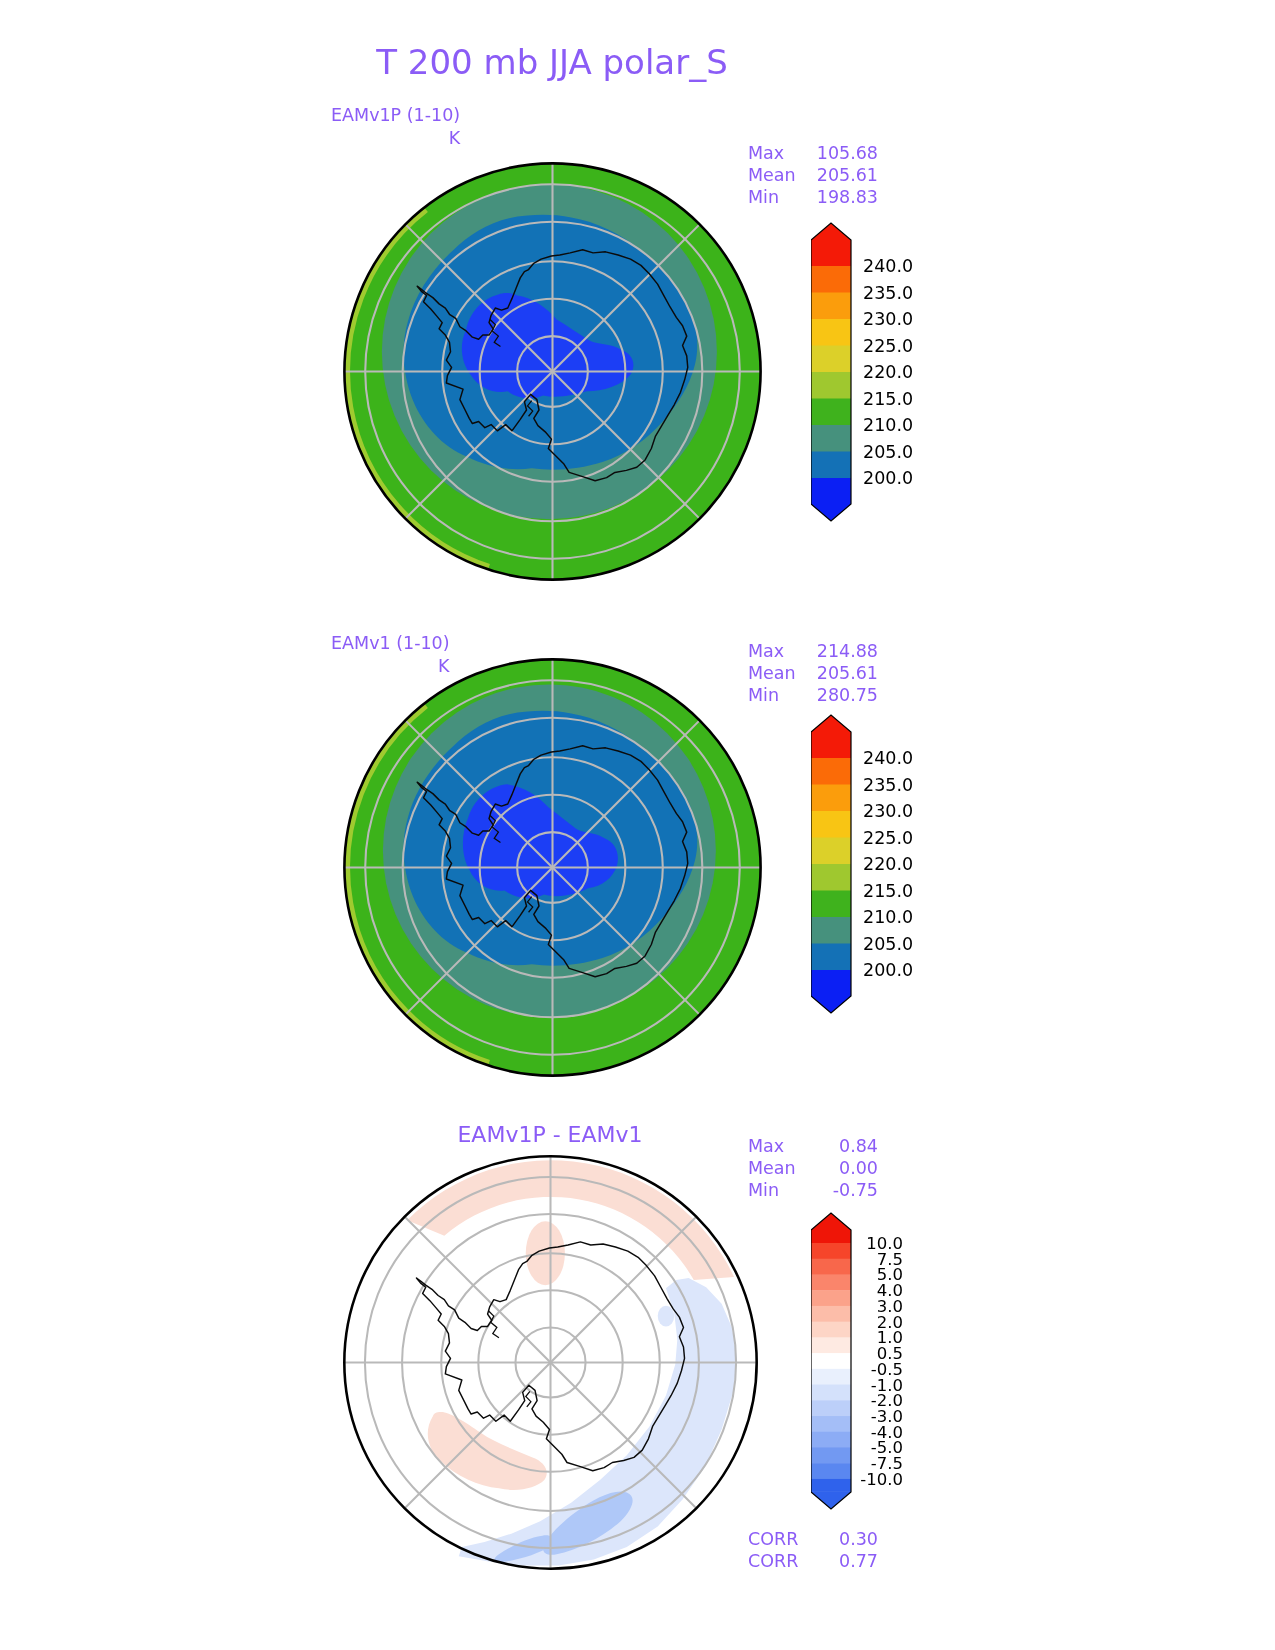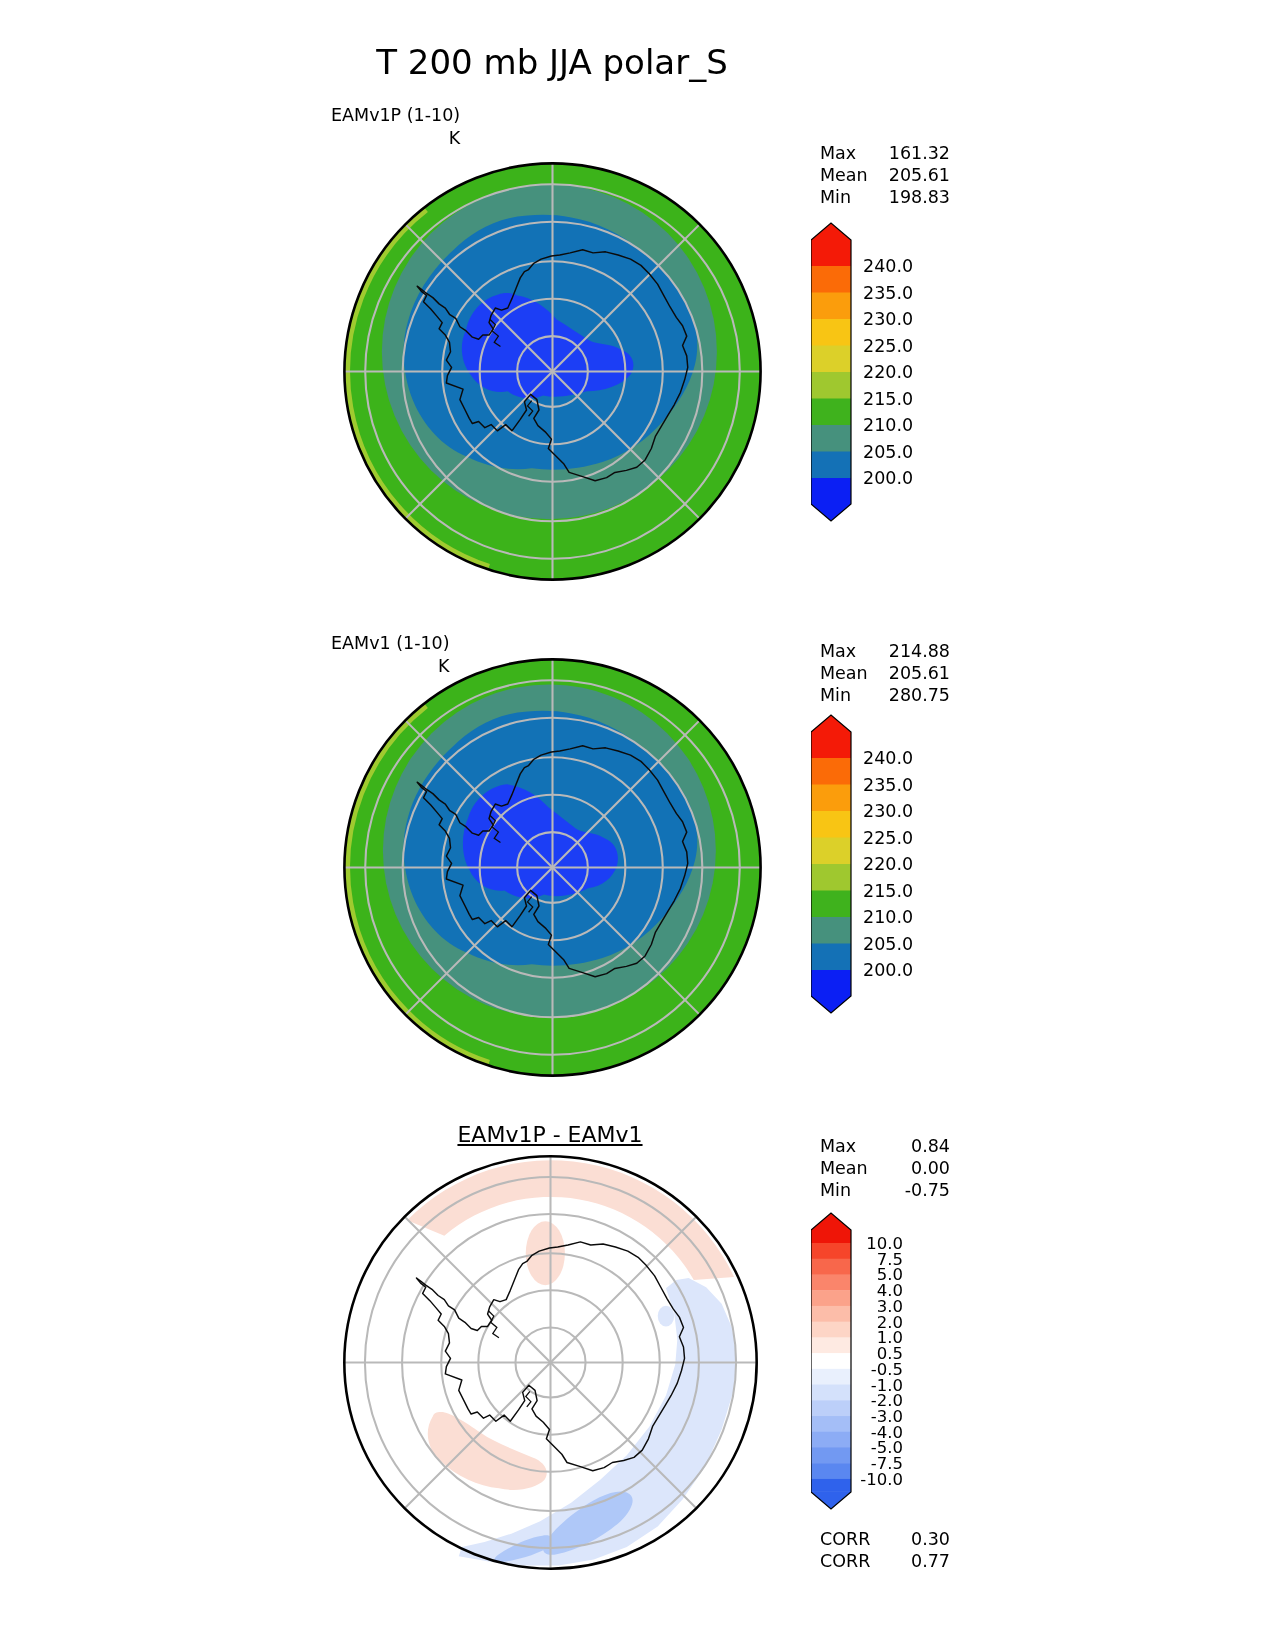--- a/index.html
+++ b/index.html
@@ -1,23 +1,23 @@
 <!DOCTYPE html>
 <html><head>
 <meta charset="utf-8">
 <style>
   html,body{margin:0;padding:0;background:#ffffff;}
   .page{position:relative;width:1275px;height:1650px;background:#fff;
-        font-family:"DejaVu Sans","Liberation Sans",sans-serif;color:#000000;overflow:hidden;}
+        font-family:"DejaVu Sans","Liberation Sans",sans-serif;color:#8b5cf6;overflow:hidden;}
   .fig-title{position:absolute;top:42px;left:552px;transform:translateX(-50%);
              font-size:34px;white-space:nowrap;}
   .panel-label{position:absolute;left:331px;font-size:17.5px;line-height:23px;text-align:right;}
   .panel3-title{position:absolute;top:1122px;left:550px;transform:translateX(-50%);
-                font-size:22px;white-space:nowrap;text-decoration:underline;}
-  .stats{position:absolute;left:820px;width:130px;font-size:17.5px;line-height:22px;text-align:center;}
+                font-size:22px;white-space:nowrap;}
+  .stats{position:absolute;left:748px;width:130px;font-size:17.5px;line-height:22px;text-align:center;}
   .stats .row{display:flex;justify-content:space-between;}
   .map{position:absolute;}
   .cbar{position:absolute;left:790px;margin-left:21px;}
 </style>
 </head>
 <body>
 
 <div class="page">
 
   <svg width="0" height="0" style="position:absolute">
@@ -55,21 +55,21 @@
     <path fill="#1C3EF5" d="M158,136 C142,140 130,154 127,170 C120,184 122,202 132,214 C140,226 154,232 167,229 C176,236 190,238 201,233 C214,236 230,233 243,229 C259,229 276,224 285,213 C291,203 287,193 276,189 C267,183 255,185 245,180 C234,173 224,166 214,160 C204,148 190,139 176,137 C170,134 163,134 158,136 Z"></path>
     <use href="#graticule"></use>
     <use href="#coast"></use>
     <use href="#coast-detail"></use>
     <circle cx="210" cy="210" r="200" fill="none" stroke="#000" stroke-width="2.5"></circle>
   </svg>
 
   <div class="stats" style="top:142px">
     <div class="row">
         <span>Max</span>
-        <span>161.32</span>
+        <span>105.68</span>
       </div>
     <div class="row">
         <span>Mean</span>
         <span>205.61</span>
       </div>
     <div class="row">
         <span>Min</span>
         <span>198.83</span>
       </div>
   </div>

